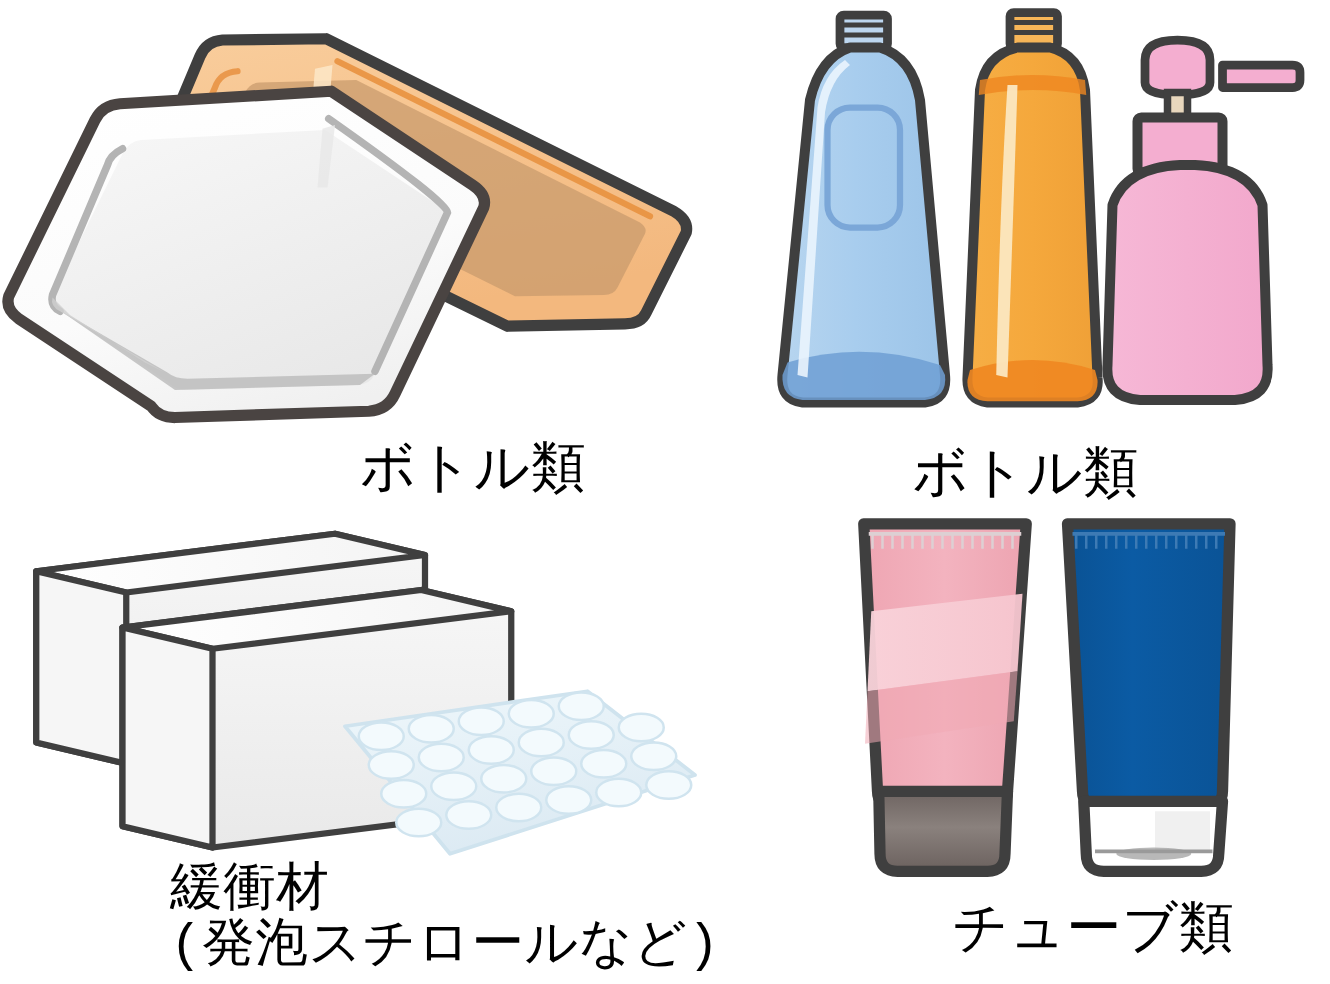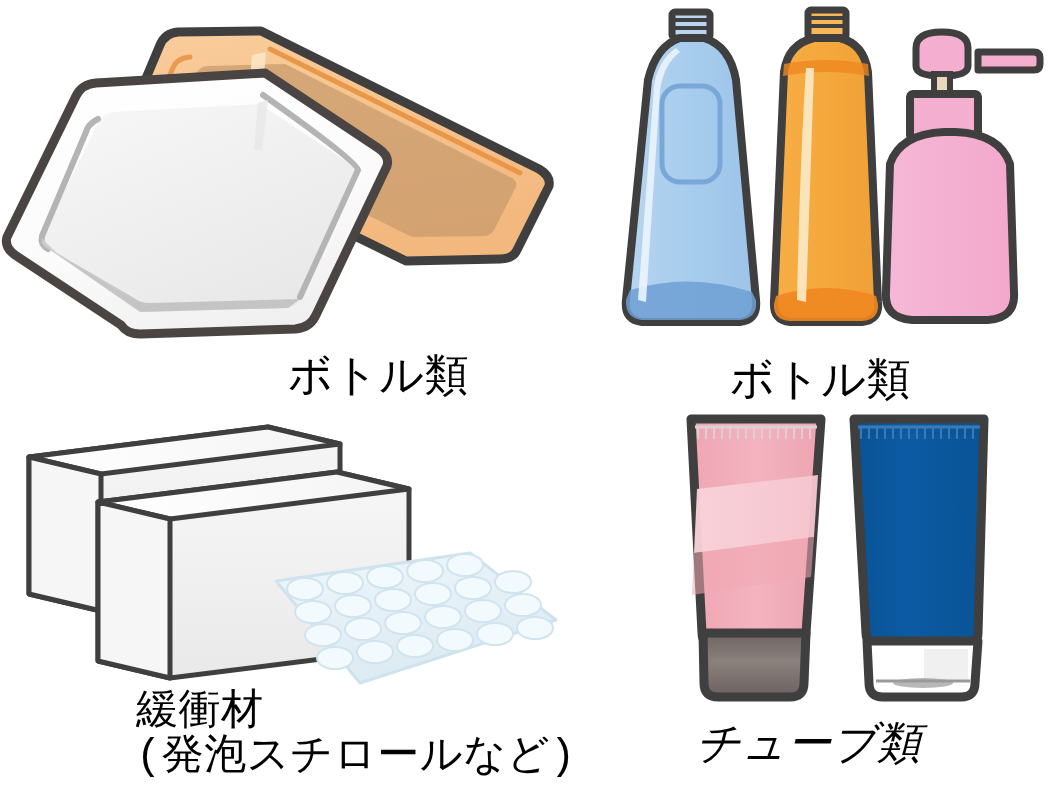--- a/index.html
+++ b/index.html
@@ -36,21 +36,21 @@
     font-family: "DejaVu Sans", "Liberation Sans", sans-serif;
     font-size: 44px;
     font-weight: 400;
     line-height: 1.06;
     white-space: nowrap;
     letter-spacing: 0.5px;
   }
   #label-trays   { left: 288px; top: 352px; }
   #label-bottles { left: 730px; top: 356px; }
   #label-cushion { left: 136px; top: 690px; font-size: 42px; line-height: 1.08; font-family: Liberation Mono, monospace; }
-  #label-tubes   { left: 696px; top: 720px; font-style: italic; }
+  #label-tubes   { left: 762px; top: 720px; }
   .label .line2 { display: block; }
 </style>
 </head>
 <body>
 
 <div id="stage">
 
   <div class="quad" id="quad-trays">
     <svg viewBox="0 0 560 410" xmlns="http://www.w3.org/2000/svg">
       <defs>

